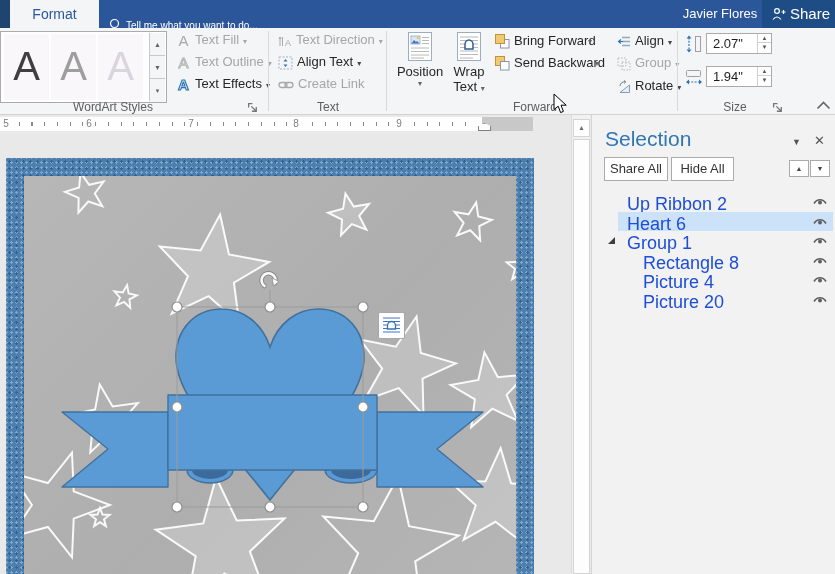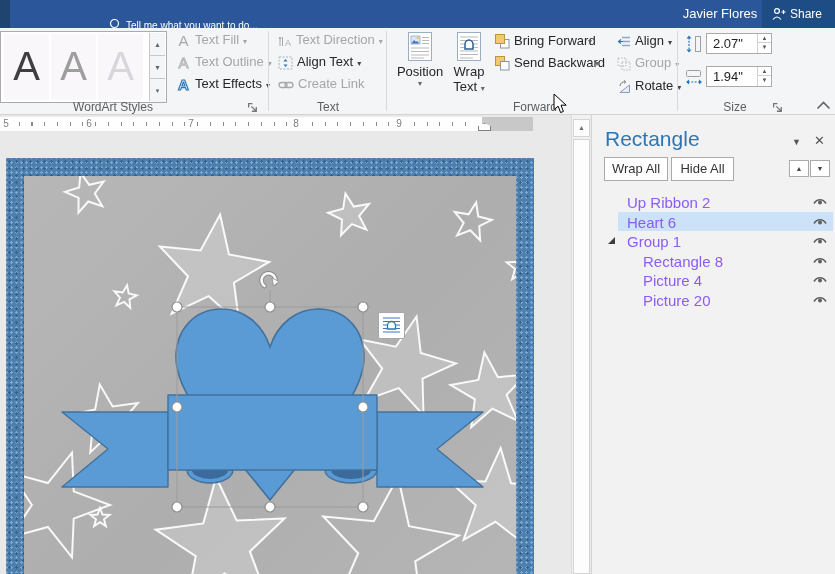--- a/index.html
+++ b/index.html
@@ -10,21 +10,21 @@
 
   
   .tabbar { left:0; top:0; width:835px; height:28px; background:var(--titlebar,#2b579a); }
   .tab-dark { left:0; top:0; width:10px; height:28px; background:#1f4470; }
   .tab-active { left:10px; top:0; width:89px; height:28px; background:#f4f5f7; color:var(--titlebar,#2b579a);
     font-size:14px; text-align:center; line-height:28px; }
   .tellme { left:99px; top:0; height:44px; width:300px; color:#fff; font-size:10px; line-height:28px;margin-top:12px; }
   .tellme svg { position:absolute; left:9px; top:6px; }
   .tellme span { position:absolute; left:27px; white-space:nowrap; }
   .user { left:678px; top:0; width:84px; height:28px; color:#fff; font-size:13px; line-height:28px; text-align:center; }
-  .share { left:762px; top:0; width:73px; height:36px; background:#1e4d85; color:#fff; font-size:12px; line-height:28px; }
+  .share { left:762px; top:0; width:73px; height:36px; background:#1e4d85; color:#fff; font-size:15px; line-height:28px; }
   .share svg { position:absolute; left:10px; top:7px; }
   .share span { position:absolute; left:28px; }
 
   
   .ribbon { left:0; top:28px; width:835px; height:87px; background:#f4f5f7; border-bottom:1px solid #d2d2d2; }
   .vsep { top:3px; width:1px; height:80px; background:#d9d9d9; }
   .glabel { top:73px; height:13px; font-size:12px; color:#5e5e5e; text-align:center; line-height:13px; }
   .launcher { width:12px; height:12px; }
   .gallery { left:0; top:3px; width:167px; height:72px; background:#fff; border:1px solid #ababab; }
   .tile { position:absolute; top:2px; width:45px; height:66px; background:#faf7fa; text-align:center;
@@ -83,37 +83,38 @@
 
   
   .pane { left:591px; top:115px; width:244px; height:459px; background:#f2f2f2; border-left:1px solid #d5d5d5; }
   .pane-title { position:absolute; left:13px; top:12px; font-size:21px; color:var(--pane_title,#2e75b5); }
   .pane-caret { position:absolute; left:200px; top:22px; font-size:9px; color:#555; }
   .pane-close { position:absolute; left:222px; top:18px; font-size:13px; color:#555; }
   .pbtn { position:absolute; top:42px; height:24px; background:#fff; border:1px solid #ababab; font-size:13px;
     color:#333; text-align:center; line-height:22px; }
   .reorder { position:absolute; top:45px; width:20px; height:17px; background:#fff; border:1px solid #ababab;
     font-size:7px; color:#444; text-align:center; line-height:15px; }
-  .srow { position:absolute; left:0; width:244px; height:19px; font-size:15px; color:#8b5cf6; }
+  .srow { position:absolute; left:0; width:244px; height:19px; font-size:18px; color:#1d4ed8; }
   .srow .hl { display:none; position:absolute; left:26px; right:3px; top:0; bottom:0; background:var(--highlight,#cbe2f8); }
   .srow.sel .hl { display:block; }
   .srow .slabel { position:absolute; top:2px; white-space:nowrap; }
   .srow .tri { position:absolute; left:15px; top:5px; display:none; }
   .srow.exp .tri { display:block; }
   .srow .eye { position:absolute; right:7px; top:3px; width:18px; height:14px; background:transparent; border:none; }
 
   .cursor { pointer-events:none; }
 </style>
 </head>
 <body>
 
 <div class="app">
 
   <div class="abs tabbar">
     <div class="abs tab-dark"></div>
+    <div class="abs tab-active">Format</div>
     <div class="abs tellme">
       <svg width="13" height="17" viewBox="0 0 13 17">
         <circle cx="6.5" cy="5.5" r="4" fill="none" stroke="#fff" stroke-width="1.2"></circle>
         <path d="M4.5,11 h4 M5,13 h3 M5.5,15 h2" stroke="#fff" stroke-width="1.1" fill="none"></path>
       </svg>
       <span>Tell me what you want to do...</span>
     </div>
     <div class="abs user">Javier Flores</div>
     <div class="abs share">
       <svg width="15" height="14" viewBox="0 0 15 14">
@@ -356,24 +357,24 @@
       <path d="M8.5,16 v-3.5 a4,4 0 0 1 8,0 V16 Z" fill="#fff" stroke="#2e75b5" stroke-width="1.3"></path>
     </svg>
   </div>
 
   <div class="abs vscroll">
     <div class="vs-btn">▲</div>
     <div class="vs-thumb"></div>
   </div>
 
   <div class="abs pane">
-    <div class="pane-title">Rectangle</div>
+    <div class="pane-title">Selection</div>
     <div class="pane-caret">▼</div>
     <div class="pane-close">✕</div>
-    <div class="pbtn" style="left:12px;width:64px;">Wrap All</div>
+    <div class="pbtn" style="left:12px;width:64px;">Share All</div>
     <div class="pbtn" style="left:79px;width:63px;">Hide All</div>
     <div class="reorder" style="left:197px;">▲</div>
     <div class="reorder" style="left:218px;">▼</div>
     <div id="pane-rows">
         <div class="srow" style="top: 77px;">
 
     <span class="slabel" style="left: 35px;">Up Ribbon 2</span>
     <button class="eye">
       <svg width="16" height="11" viewBox="0 0 16 11">
         <path d="M2,7.5 C5,2.5 11,2.5 14,7.5" fill="none" stroke="#5f5f5f" stroke-width="1.5"></path>

